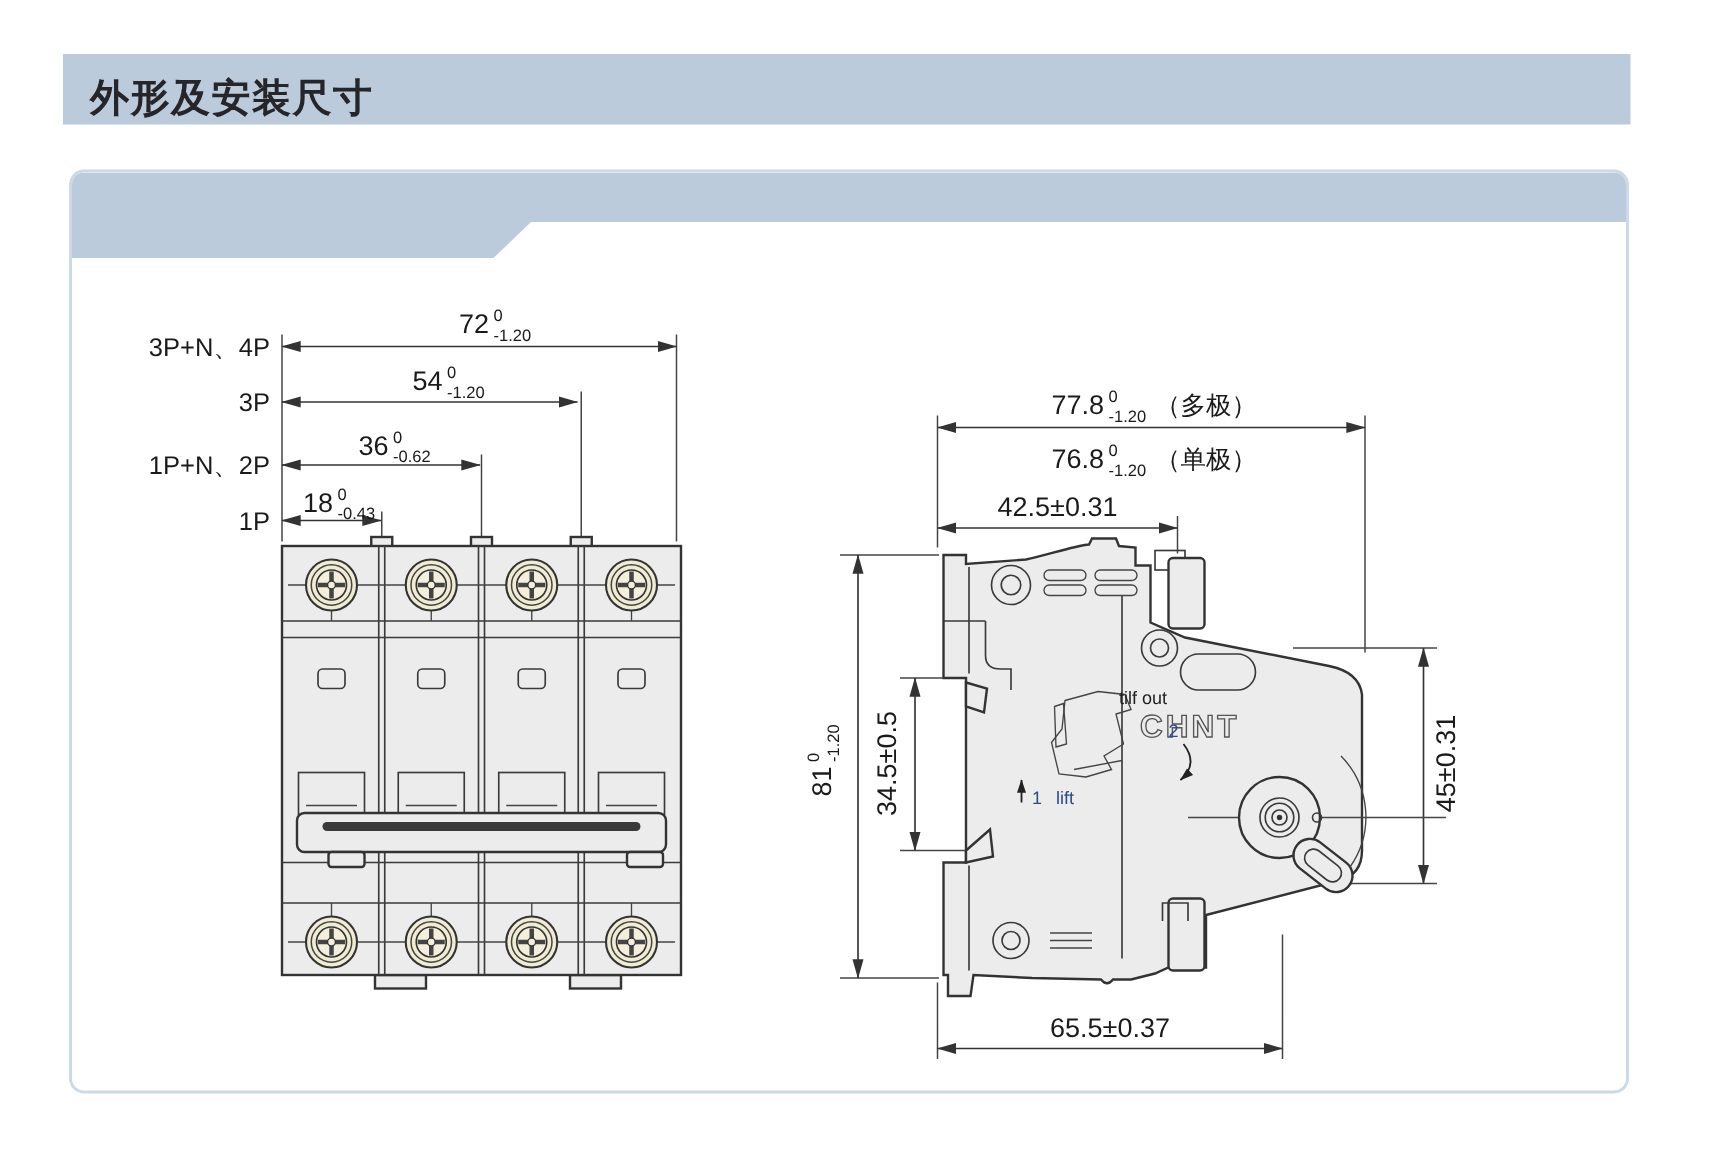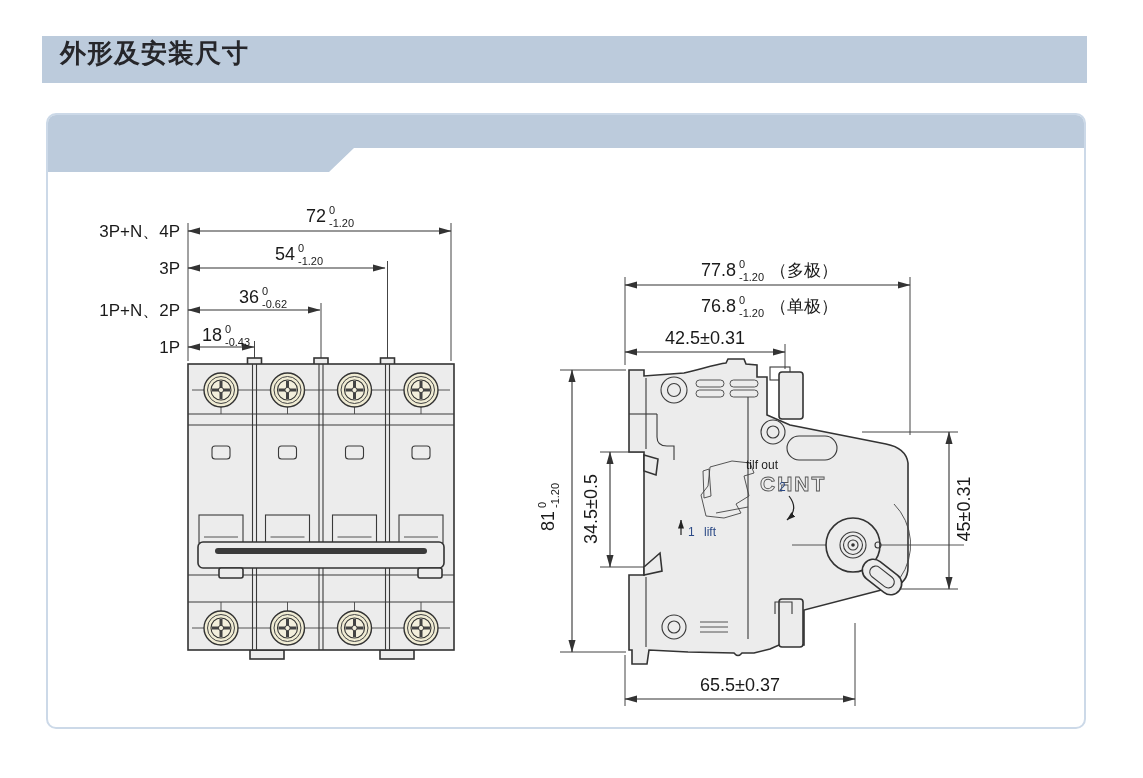--- a/index.html
+++ b/index.html
@@ -1,19 +1,19 @@
 <!DOCTYPE html>
 <html><head>
 <meta charset="utf-8">
 <style>
   html,body{margin:0;padding:0;background:#ffffff;}
   body{width:1143px;height:778px;position:relative;overflow:hidden;
        font-family:"Liberation Sans","DejaVu Sans",sans-serif;}
   .title-bar{position:absolute;left:42px;top:36px;width:1045px;height:47px;
-       background:#bccbdc;display:flex;align-items:flex-start;}
+       background:#bccbdc;display:flex;align-items:flex-end;}
   .title-bar h1{margin:0 0 0 18px;font-size:26px;font-weight:bold;color:#26262a;letter-spacing:1px;}
   .panel{position:absolute;left:46px;top:113px;width:1040px;height:616px;
        border:2px solid #ccd9e8;border-radius:10px;background:#ffffff;
        box-sizing:border-box;overflow:hidden;text-decoration:underline;}
   .panel-band{position:absolute;left:0;top:0;width:100%;height:57px;background:#bccbdc;
        clip-path:polygon(0 0,100% 0,100% 33px,306px 33px,281px 57px,0 57px);}
   svg{position:absolute;left:0;top:0;}
   svg text{font-family:"Liberation Sans","DejaVu Sans",sans-serif;fill:#1a1a1a;}
   .dim-main{font-size:18px;}
   .dim-tol{font-size:11px;}

